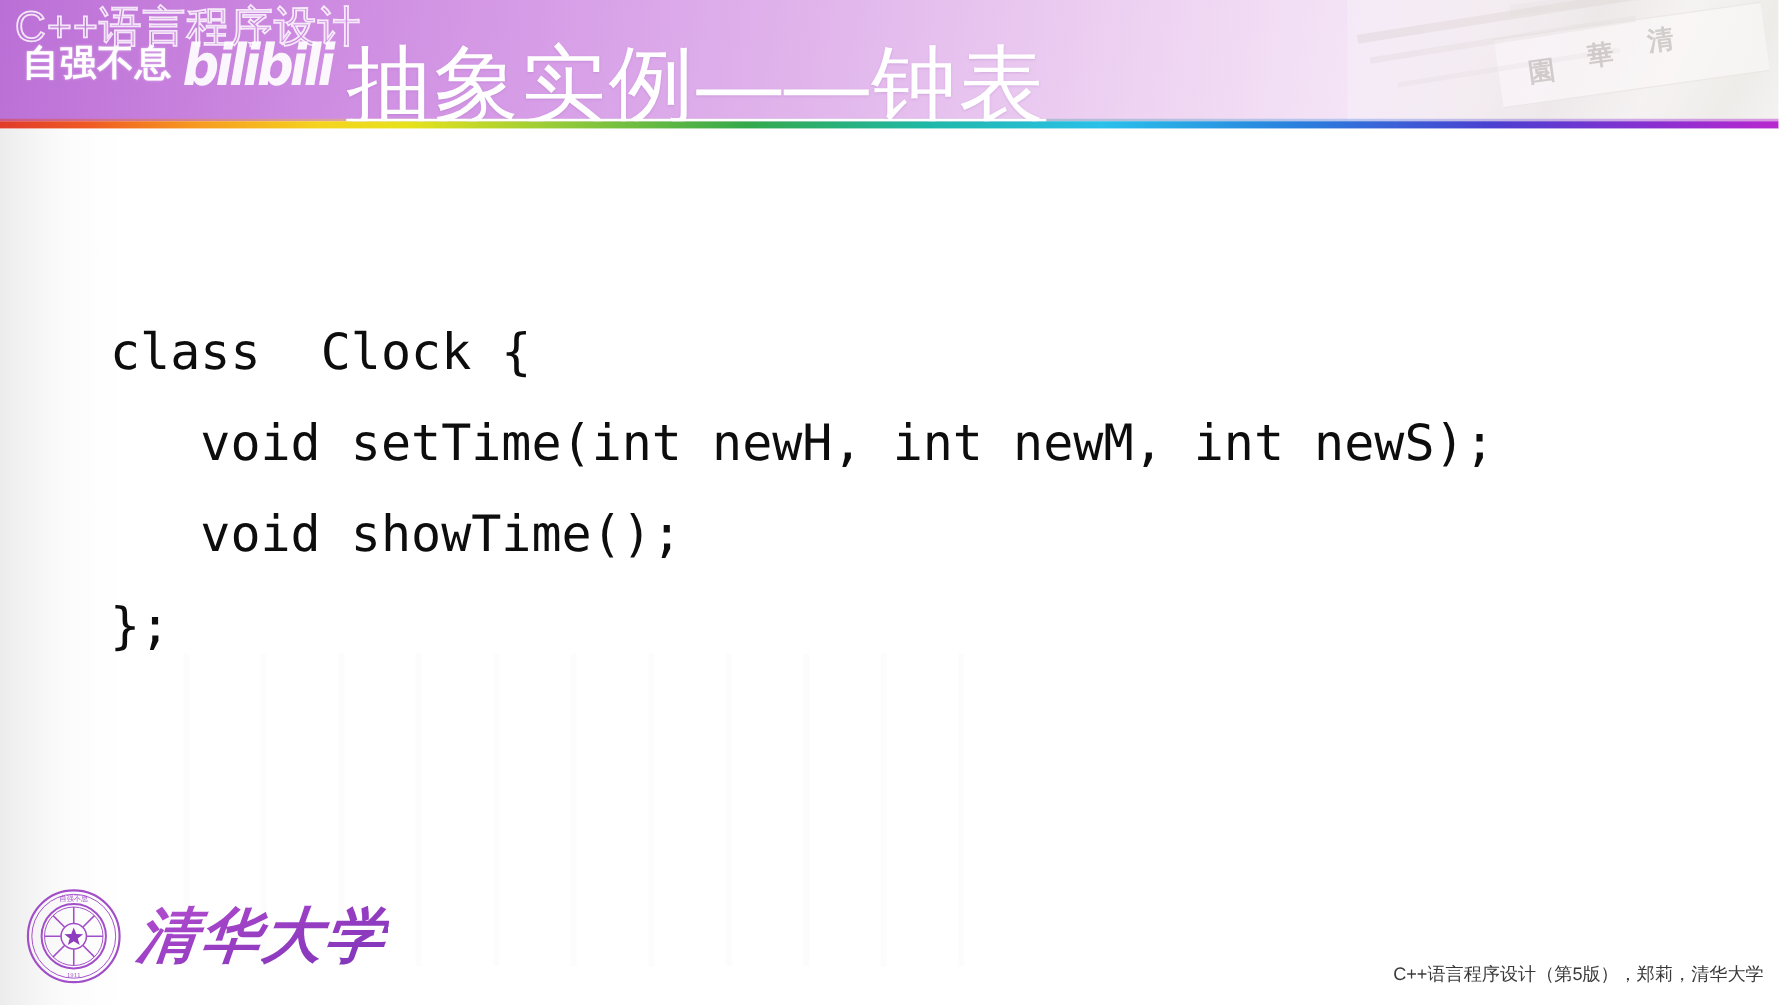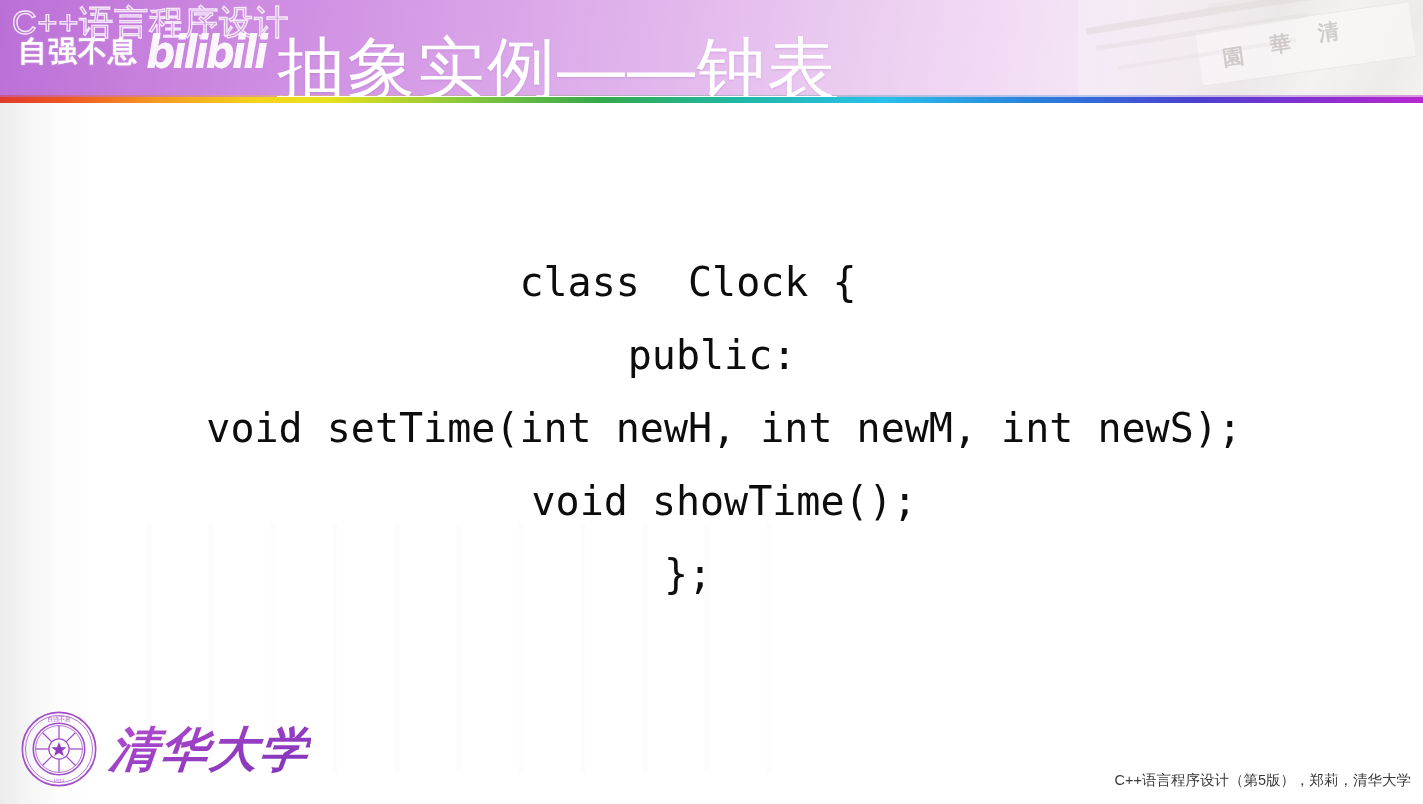--- a/index.html
+++ b/index.html
@@ -148,21 +148,20 @@
     background:linear-gradient(to right, rgba(224,59,42,.45), rgba(245,212,30,.35) 20%, rgba(52,169,75,.3) 45%, rgba(42,127,221,.3) 75%, rgba(184,40,207,.45));
   }
 
   
   #body {
     position:absolute; left:0; top:103px;
     width:1423px; height:701px;
     background:
       linear-gradient(to right, #ececec 0%, #f6f6f6 2.2%, #fcfcfc 4%, #ffffff 7%, #ffffff 100%),
       #ffffff;
-    text-align: center;
   }
 
   
   #streaks {
     position:absolute; left:120px; top:420px;
     width:680px; height:250px;
     opacity:.5;
     background:repeating-linear-gradient(to right,
         rgba(0,0,0,0) 0px,
         rgba(0,0,0,0) 26px,
@@ -258,21 +257,20 @@
   </div>
 
   <div id="rainbow-glow"></div>
   <div id="rainbow"></div>
 
   <div id="body">
     <div id="streaks"></div>
 
     <div id="code-block">
       <div class="code-line">class  Clock {</div>
-      <div class="code-line">  public:</div>
       <div class="code-line">   void setTime(int newH, int newM, int newS);</div>
       <div class="code-line">   void showTime();</div>
       <div class="code-line">};</div>
     </div>
   </div>
 
   <div id="footer-logo">
     <svg id="seal" viewBox="0 0 100 100">
       <circle cx="50" cy="50" r="47" fill="none" stroke="#a24ec8" stroke-width="2.2"></circle>
       <circle cx="50" cy="50" r="43" fill="none" stroke="#a24ec8" stroke-width="1"></circle>

